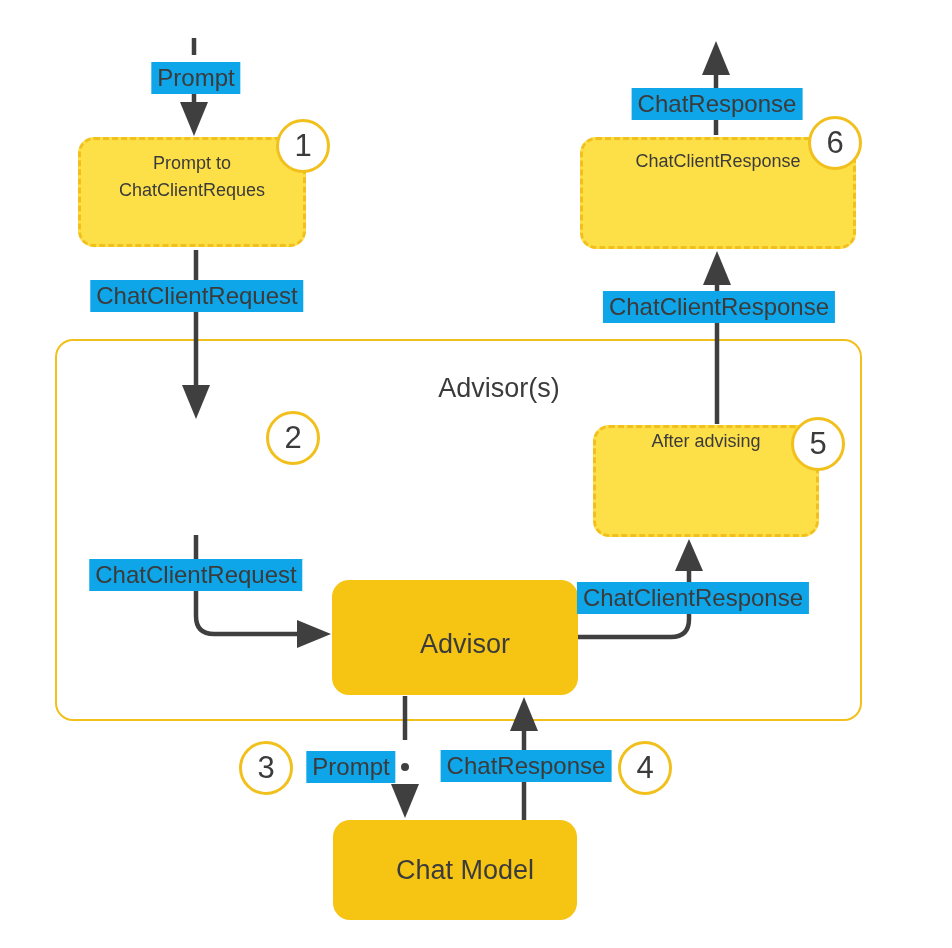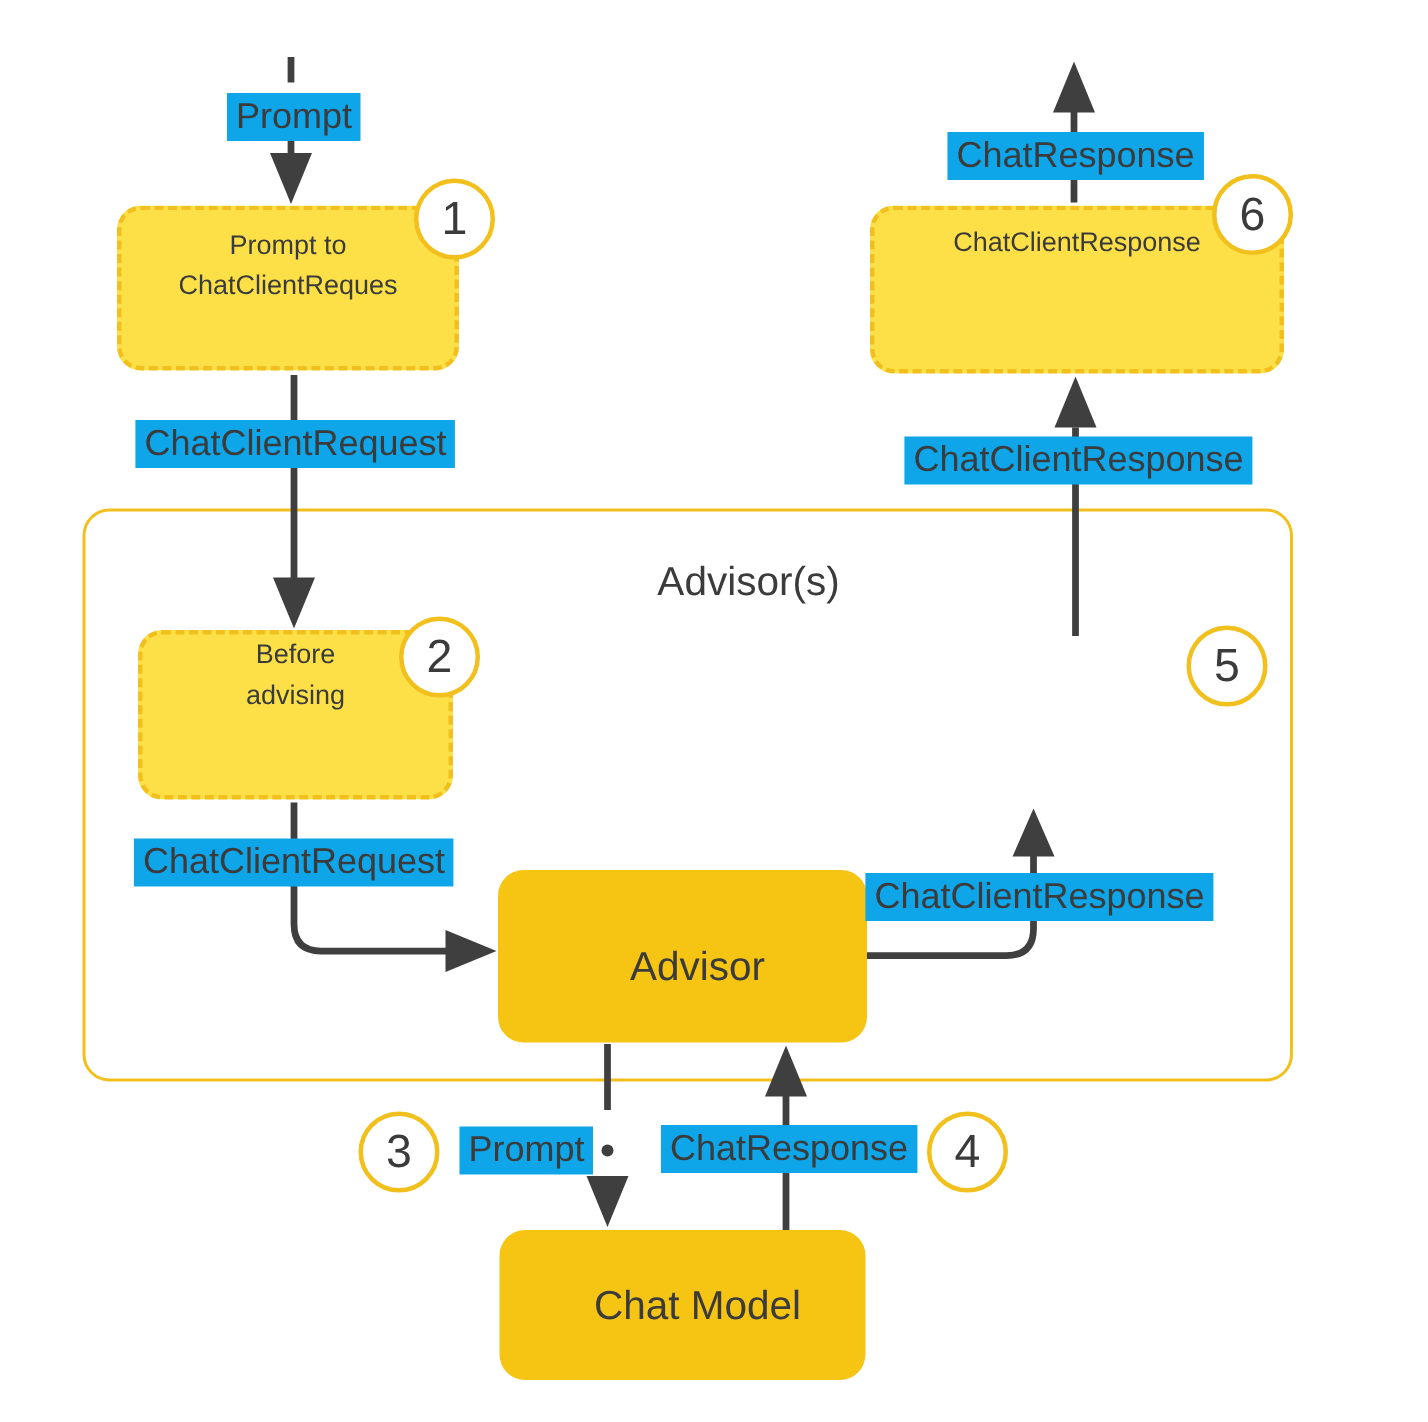--- a/index.html
+++ b/index.html
@@ -113,28 +113,27 @@
   </div>
   <div class="badge" style="left:276px;top:119px">1</div>
 
   <div class="dashed-box" style="left:580px;top:137px;width:276px;height:112px">
     <div class="box-text" style="padding-top:8px">
       <div>ChatClientResponse</div>
     </div>
   </div>
   <div class="badge" style="left:808px;top:116px">6</div>
 
-  <div class="dashed-box" style="left:92px;top:420px;width:210px;height:113px">
+  <div class="badge" style="left:266px;top:411px">2</div>
+
+  <div class="dashed-box" style="left:593px;top:425px;width:226px;height:112px">
     <div class="box-text">
-      <div>Before</div>
-      <div>advising</div>
+      <div>After advising</div>
     </div>
   </div>
-  <div class="badge" style="left:266px;top:411px">2</div>
-
   <div class="badge" style="left:791px;top:417px">5</div>
 
   <div class="filled-box" style="left:332px;top:580px;width:246px;height:115px">
     <div class="box-text" style="padding-top:14px">
       <div>Advisor</div>
     </div>
   </div>
 
   <div class="filled-box" style="left:333px;top:820px;width:244px;height:100px">
     <div class="box-text chat-model-text">Chat Model</div>

